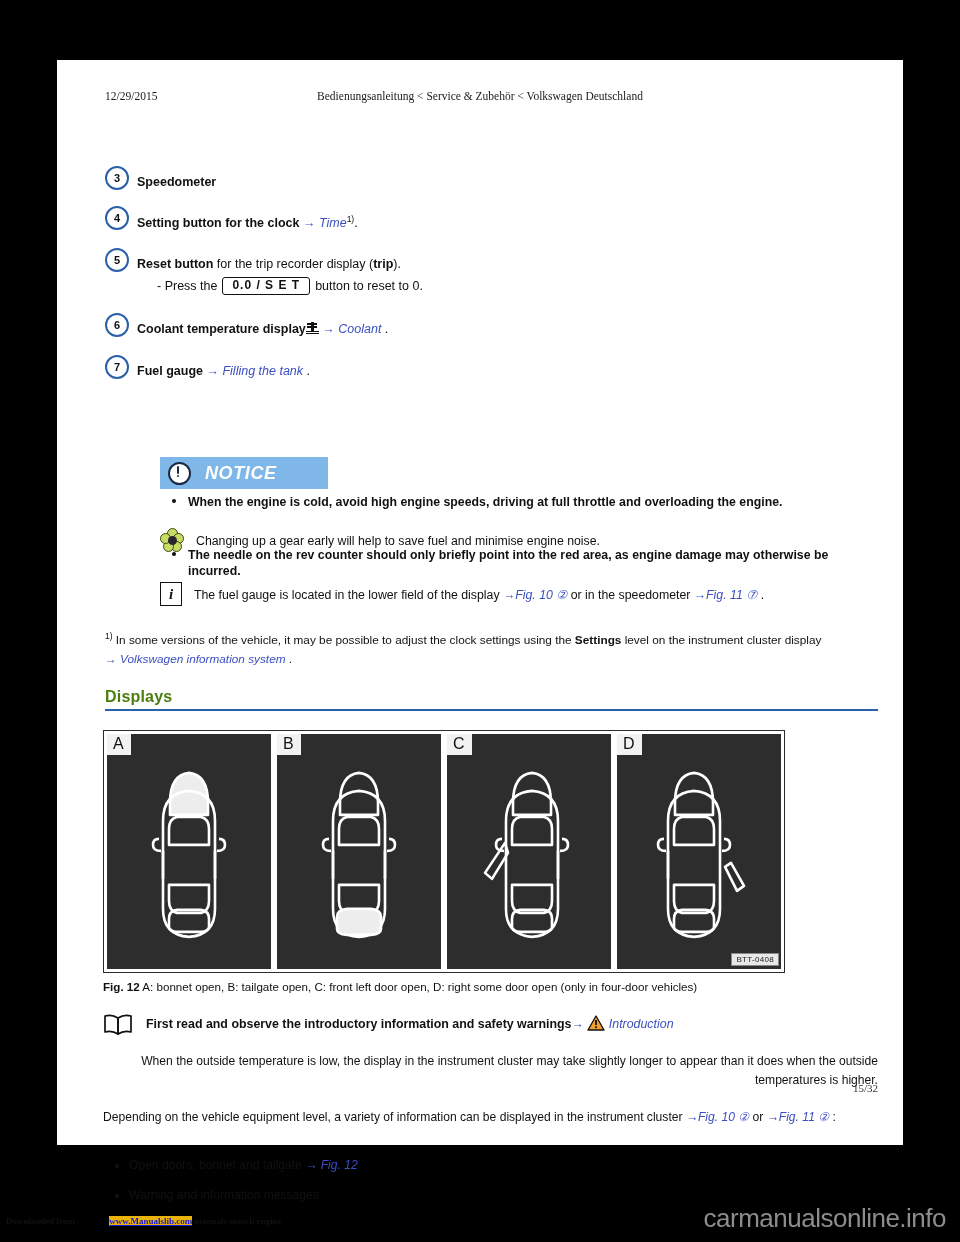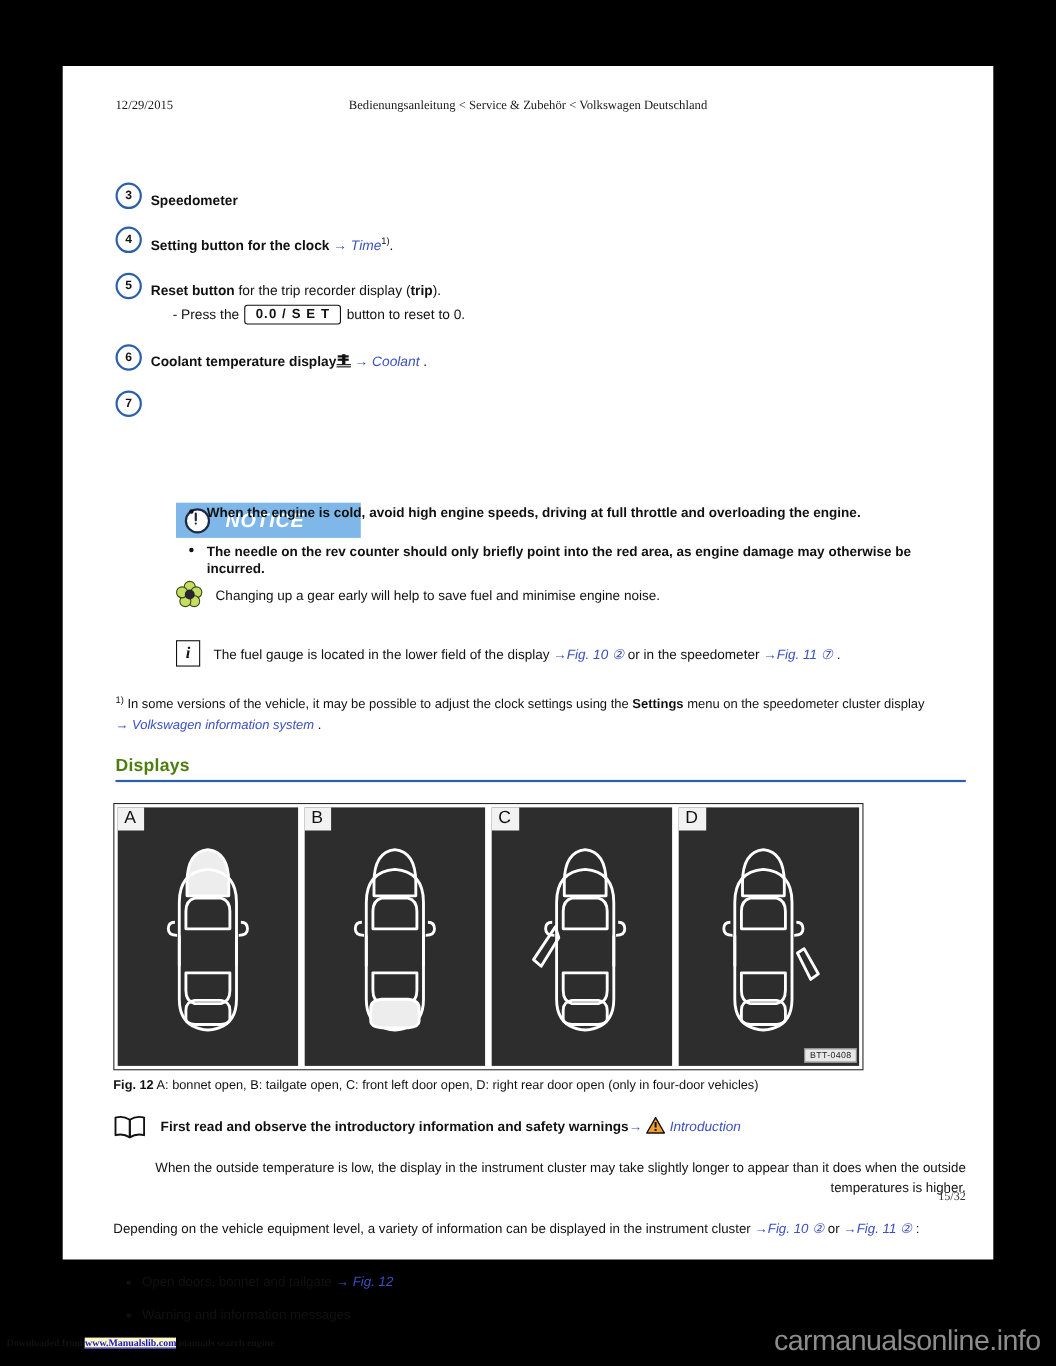--- a/index.html
+++ b/index.html
@@ -69,21 +69,21 @@
     position:relative;flex:none;
   }
   .notice-ico i{position:absolute;background:#1b2a44;left:6.6px;}
   .notice-ico .bar{top:2.6px;width:2.4px;height:8px;border-radius:1px;}
   .notice-ico .dot{top:11.4px;width:2.6px;height:2.6px;border-radius:50%;left:6.5px;}
   .notice-lbl{
     color:#fff;font-style:italic;font-weight:bold;font-size:18px;letter-spacing:.6px;
   }
   .bullets{position:absolute;left:103px;top:398px;right:30px;}
   .bl{position:relative;padding-left:28px;font-size:12.3px;font-weight:bold;color:#111;
-      margin-bottom:18px;line-height:1.35;}
+      margin-bottom:18px;line-height:1.35;margin-top:36px;}
   .bl:before{content:"";position:absolute;left:12px;top:5px;width:4px;height:4px;
              border-radius:50%;background:#111;}
 
   
   .tiprow{position:absolute;left:103px;right:30px;display:flex;align-items:flex-start;gap:12px;}
   .tiptxt{font-size:12.3px;color:#111;line-height:1.4;padding-top:5px;}
   .flower{width:24px;height:24px;position:relative;flex:none;}
   .petal{position:absolute;width:11px;height:11px;border-radius:50%;
          background:#c6dd63;border:1.3px solid #3b4a12;box-sizing:border-box;}
   .p1{left:6.5px;top:0px;} .p2{left:13px;top:5px;} .p3{left:10.5px;top:12.5px;}
@@ -132,21 +132,21 @@
   .bl2{position:relative;padding-left:26px;font-size:12.1px;color:#111;margin-bottom:16px;}
   .bl2:before{content:"";position:absolute;left:12px;top:6px;width:3.6px;height:3.6px;
               border-radius:50%;background:#111;}
 
   .pageno{position:absolute;right:25px;top:1022px;font-size:11px;color:#333;
           font-family:"Liberation Serif", serif;}
 
   
   .dlfoot{position:absolute;left:6px;top:1216px;font-size:9px;color:#111;
           font-family:"Liberation Serif", serif;font-weight:bold;white-space:nowrap;}
-  .dlfoot a{color:#1414d8;background:#fef9c3;text-decoration:underline;}
+  .dlfoot a{color:#1414d8;background:#eab308;text-decoration:underline;margin-left:32px;}
   .cmo{position:absolute;right:14px;top:1203px;font-size:26px;color:#8d8d8d;
        font-family:"Liberation Sans", sans-serif;letter-spacing:-.5px;}
 </style>
 </head>
 <body>
 
 <div class="page">
 <div class="inner">
 
   <div class="hdr">
@@ -187,20 +187,26 @@
       <div class="num-txt">
         <span class="b">Coolant temperature display</span><span class="coolant-glyph"><i class="cg-stem"></i><i class="cg-a"></i><i class="cg-b"></i><i class="cg-w1"></i><i class="cg-w2"></i></span>
         <span class="arrow">→</span>
         <span class="xref">Coolant</span>
         <span>.</span>
       </div>
     </div>
 
     <div class="num-row" style="margin-top:12px;">
       <div class="circ">7</div>
+      <div class="num-txt">
+        <span class="b">Fuel gauge</span>
+        <span class="arrow">→</span>
+        <span class="xref">Filling the tank</span>
+        <span>.</span>
+      </div>
     </div>
   </div>
 
   <div class="notice-bar">
     <span class="notice-ico">
           <i class="bar"></i>
           <i class="dot"></i>
         </span>
     <span class="notice-lbl">NOTICE</span>
   </div>
@@ -231,21 +237,21 @@
       <span class="arrow">→</span><span class="xref">Fig. 11</span>
       <span class="xref">⑦</span>
       <span>.</span>
     </span>
   </div>
 
   <div class="footnote">
     <span class="sup">1)</span>
     <span>In some versions of the vehicle, it may be possible to adjust the clock settings using the</span>
     <span class="b">Settings</span>
-    <span>menu on the speedometer cluster display</span><br>
+    <span>level on the instrument cluster display</span><br>
     <span class="arrow">→</span>
     <span class="xref">Volkswagen information system</span>
     <span>.</span>
   </div>
 
   <div class="sec-h">
     <div class="t">Displays</div>
     <div class="rule"></div>
   </div>
 
@@ -324,21 +330,21 @@
             <path d="M74 108 L86 132 L93 127 L80 104 Z"></path>
           </g>
         </svg>
       </span>
       <span class="btt">BTT-0408</span>
     </div>
   </div>
 
   <div class="figcap">
     <span class="fb">Fig. 12</span>
-    <span>A: bonnet open, B: tailgate open, C: front left door open, D: right rear door open (only in four-door vehicles)</span>
+    <span>A: bonnet open, B: tailgate open, C: front left door open, D: right some door open (only in four-door vehicles)</span>
   </div>
 
   <div class="readrow">
     <span class="bookico">
       <svg width="30" height="22" viewBox="0 0 30 22">
         <g fill="none" stroke="#111" stroke-width="1.7" stroke-linejoin="round">
           <path d="M15 5 Q9 1 2 3 L2 19 Q9 17 15 21 Z"></path>
           <path d="M15 5 Q21 1 28 3 L28 19 Q21 17 15 21 Z"></path>
         </g>
       </svg>

